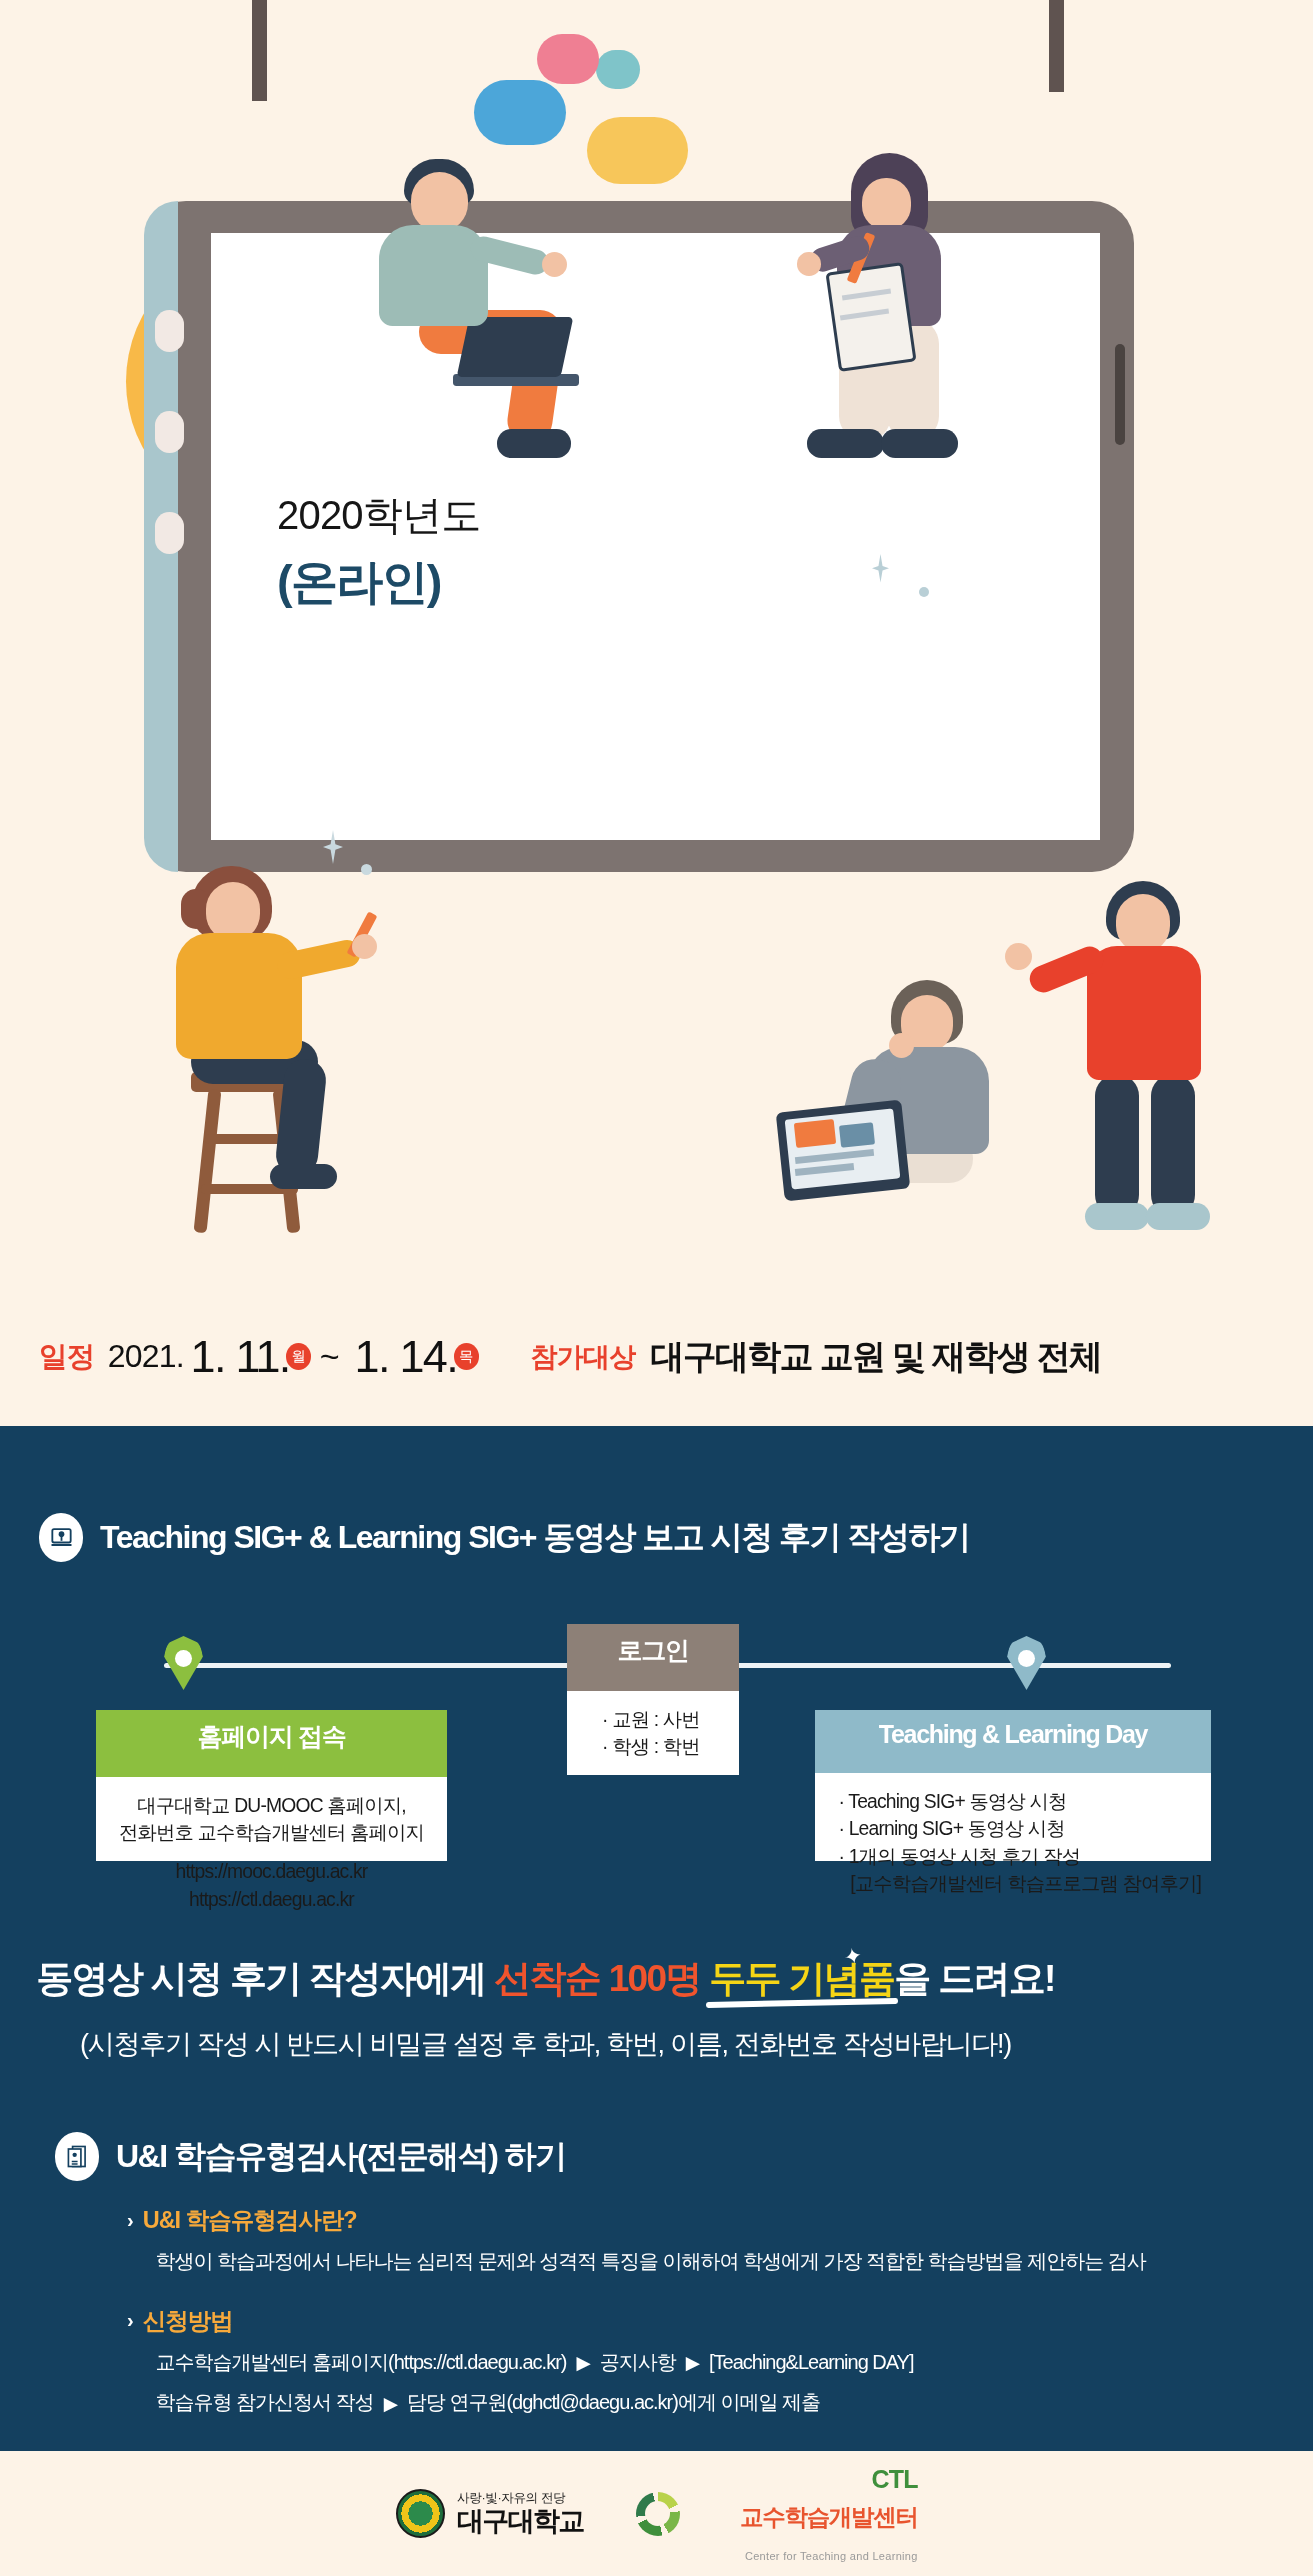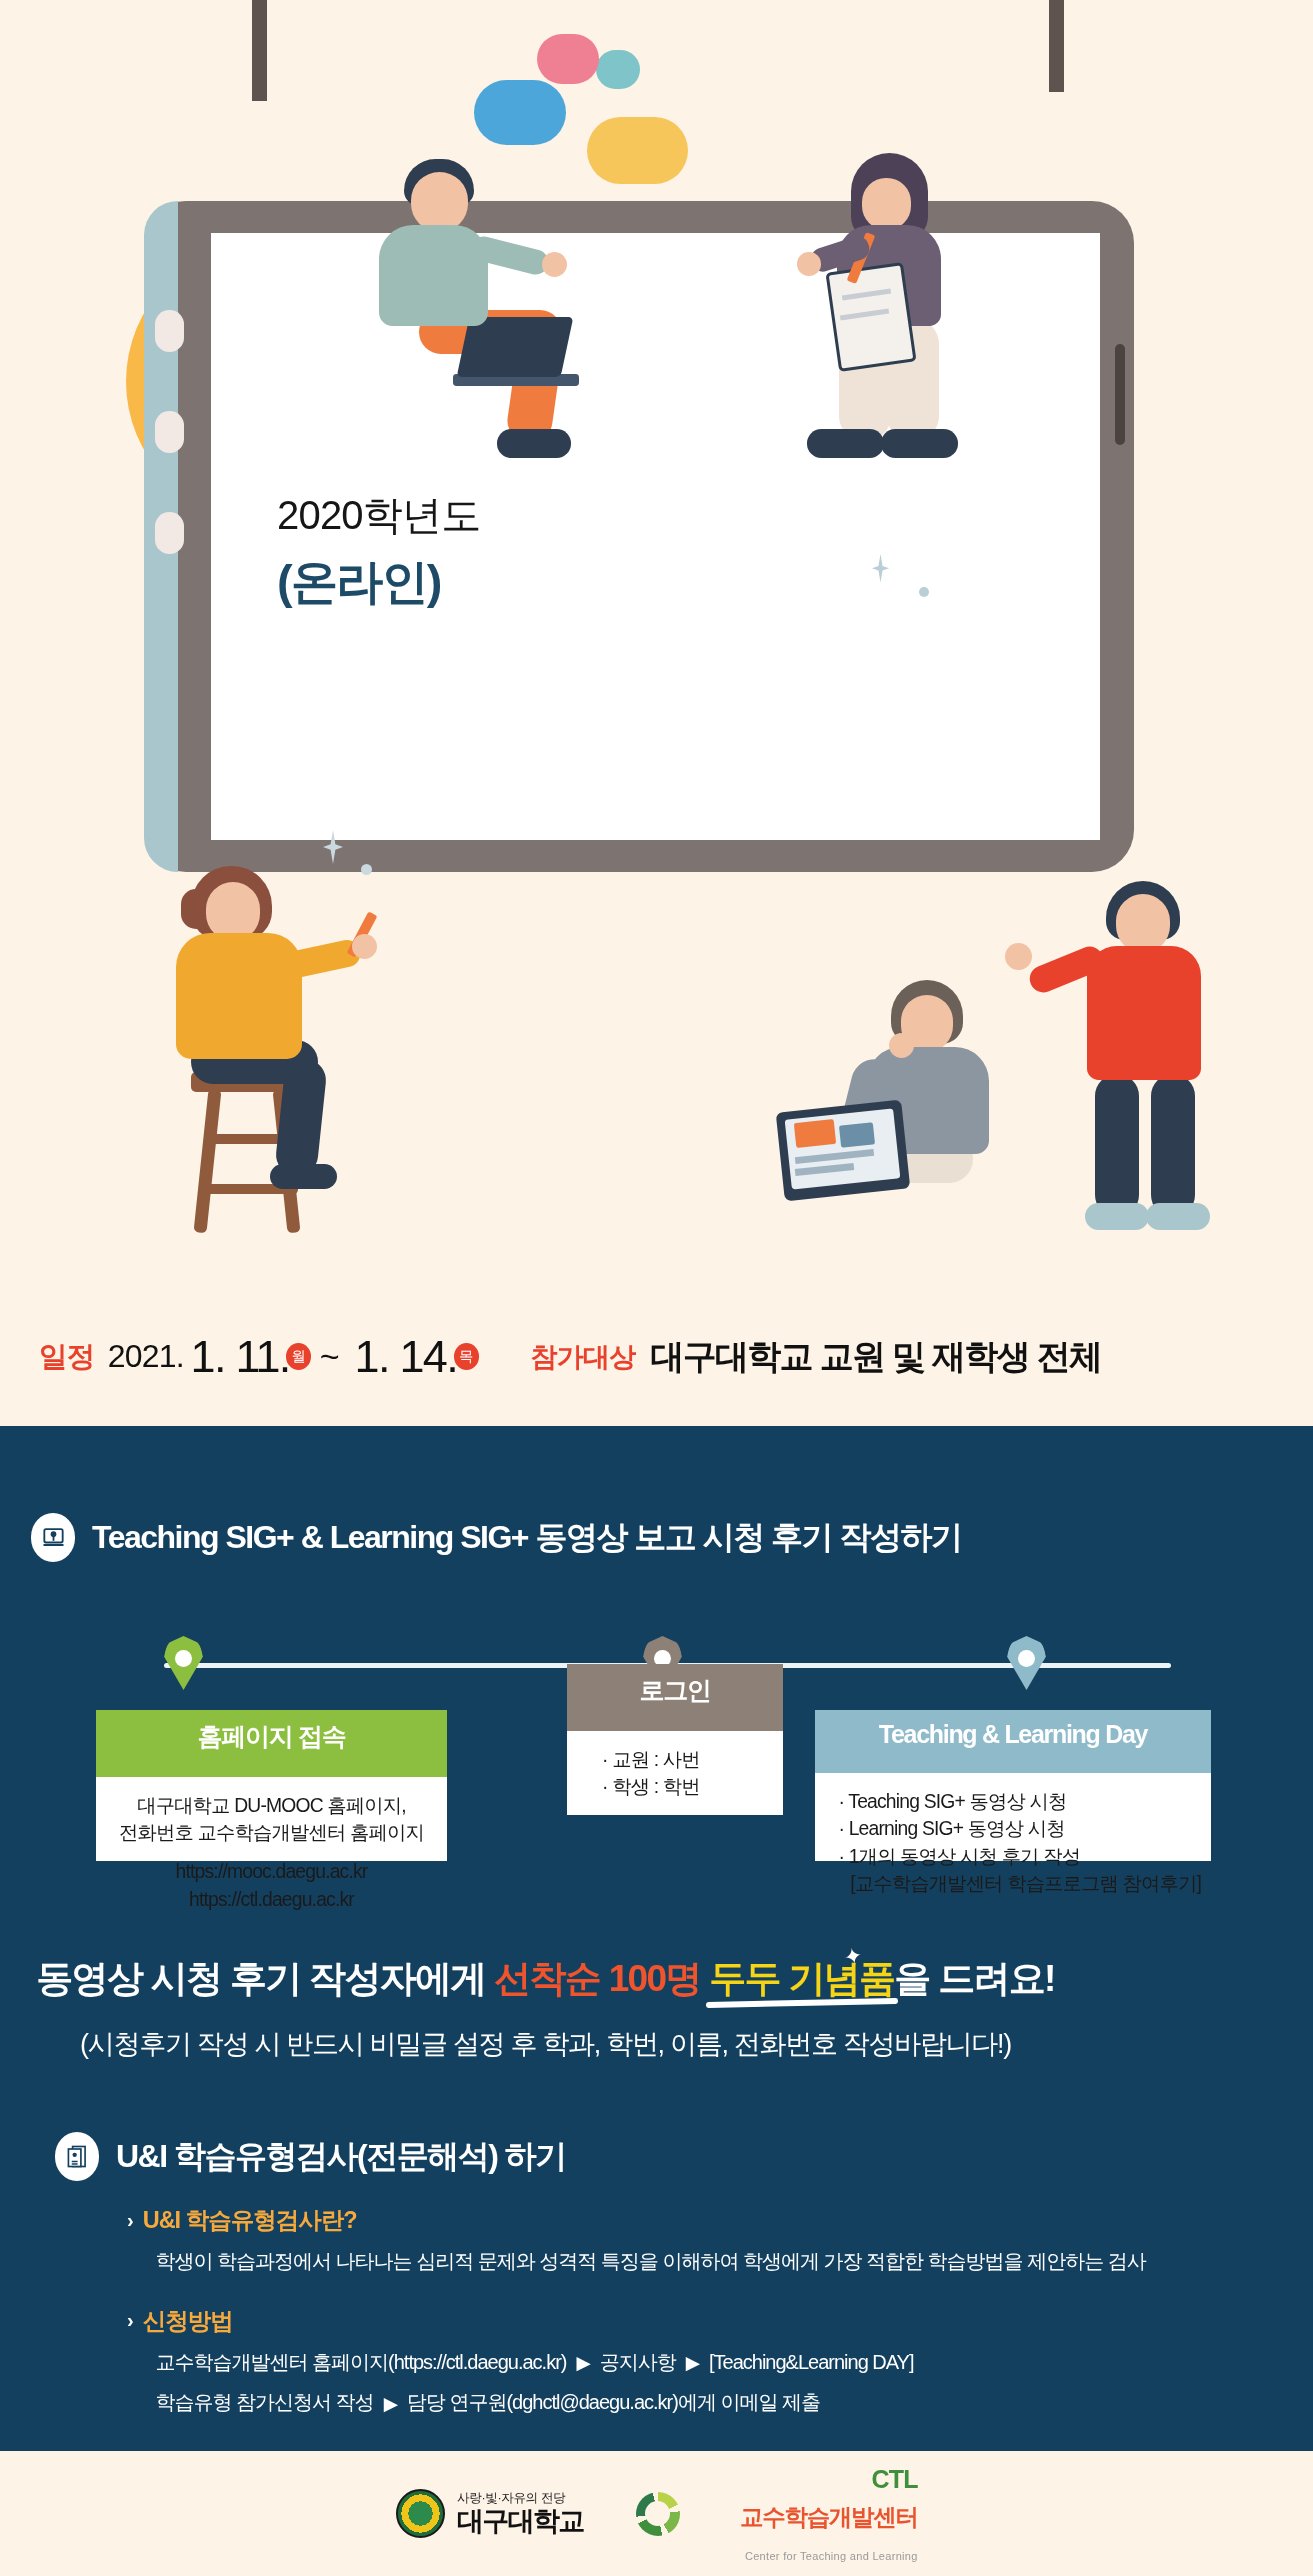--- a/index.html
+++ b/index.html
@@ -136,40 +136,40 @@
   .aud-label{color:#e8412c;font-size:27px;font-weight:700;margin-left:52px;letter-spacing:-0.8px;}
   .aud-val{color:#111;font-size:34px;font-weight:700;margin-left:15px;letter-spacing:-1.7px;}
 
   
   .dark{position:absolute;left:0;top:1426px;width:1314px;height:1025px;background:#14405f;}
 
   .sechead{display:flex;align-items:center;gap:17px;position:absolute;}
   .sechead .circ{width:44px;height:49px;background:#fff;border-radius:22px/24px;display:flex;align-items:center;justify-content:center;}
   .sechead .htxt{color:#fff;font-size:32px;font-weight:700;letter-spacing:-1.5px;white-space:nowrap;}
 
-  .head1{left:31px;top:1513px;}
+  .head1{left:39px;top:1513px;}
   .head2{left:55px;top:2132px;}
 
   
   .tl-line{position:absolute;left:164px;top:1663px;width:1007px;height:5px;background:#eef3f5;border-radius:2.5px;}
   .pin{position:absolute;width:39px;height:54px;border-radius:19.3px 19.3px 19.3px 19.3px / 25px 25px 34px 34px;}
   .pin:after{content:"";position:absolute;left:11px;top:14.3px;width:17px;height:17px;background:#fff;border-radius:50%;}
   .pin.p1{left:164px;top:1636px;background:#8cbf3f;clip-path:polygon(50% 100%,100% 38%,92% 14%,50% 0,8% 14%,0 38%);}
   .pin.p2{left:643px;top:1636px;background:#8d8077;clip-path:polygon(50% 100%,100% 38%,92% 14%,50% 0,8% 14%,0 38%);}
   .pin.p3{left:1007px;top:1636px;background:#8fbac9;clip-path:polygon(50% 100%,100% 38%,92% 14%,50% 0,8% 14%,0 38%);}
 
   
   .card{position:absolute;background:#fff;}
   .card .chead{color:#fff;font-size:25px;font-weight:700;text-align:center;padding:10px 0 24px;letter-spacing:-1.3px;}
   .card .cbody{padding:15px 8.4px 13.4px;text-align:center;color:#1a1a1a;}
   .card .cbody div{font-size:19.3px;line-height:1.42;letter-spacing:-0.8px;}
   .card .gap{height:11.7px;}
   .c1{left:96px;top:1710px;width:351px;height:151px;}
   .c1 .chead{background:#8cbf3f;}
-  .c2{left:567px;top:1664px;width:216px;height:151px;}
+  .c2{left:567px;top:1624px;width:172px;height:151px;}
   .c2 .chead{background:#8d8077;}
   .c2 .cbody{text-align:left;padding-left:35px;}
   .c3{left:815px;top:1710px;width:396px;height:151px;}
   .c3 .chead{background:#8fbac9;}
   .c3 .cbody{text-align:left;padding-left:23.5px;}
   .c3 .indent{padding-left:11.7px;}
 
   
   .gift{position:absolute;left:0;top:1954px;width:1091px;text-align:center;}
   .gift .g1{font-size:37px;font-weight:700;color:#fff;letter-spacing:-1.7px;white-space:nowrap;}

